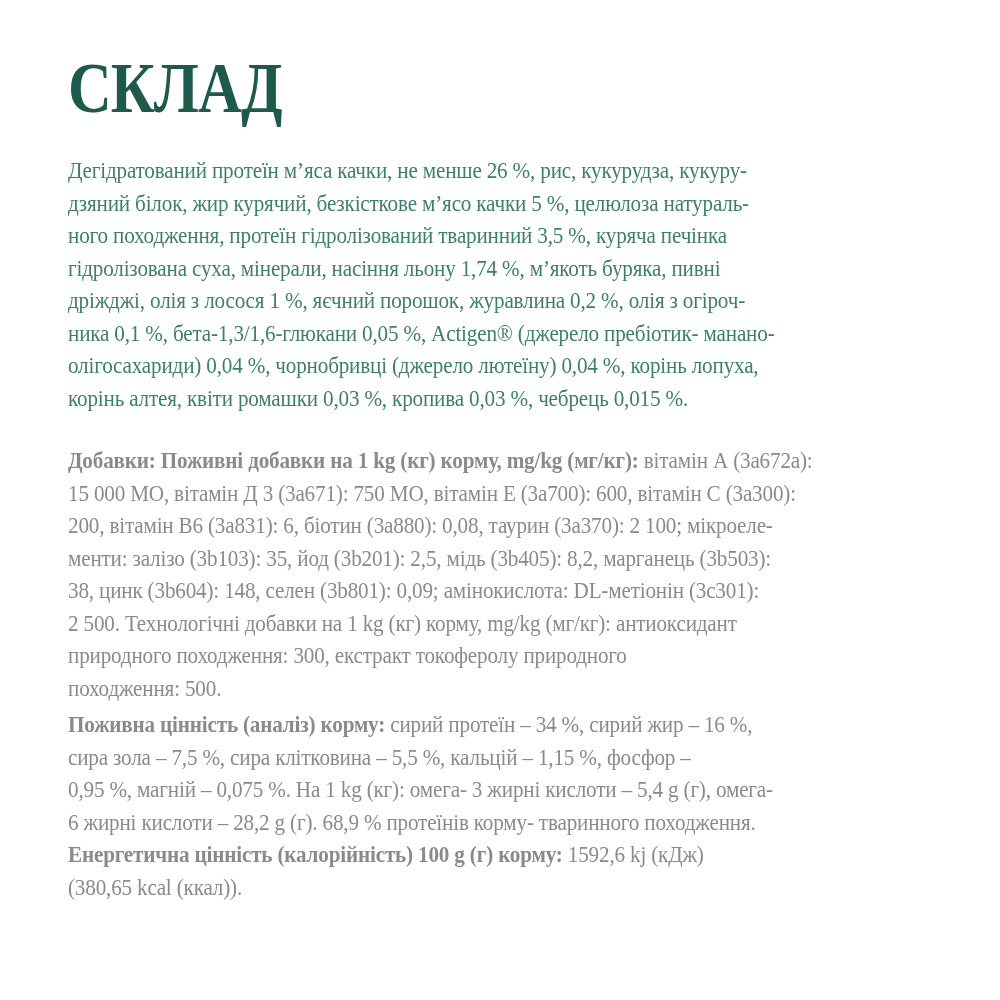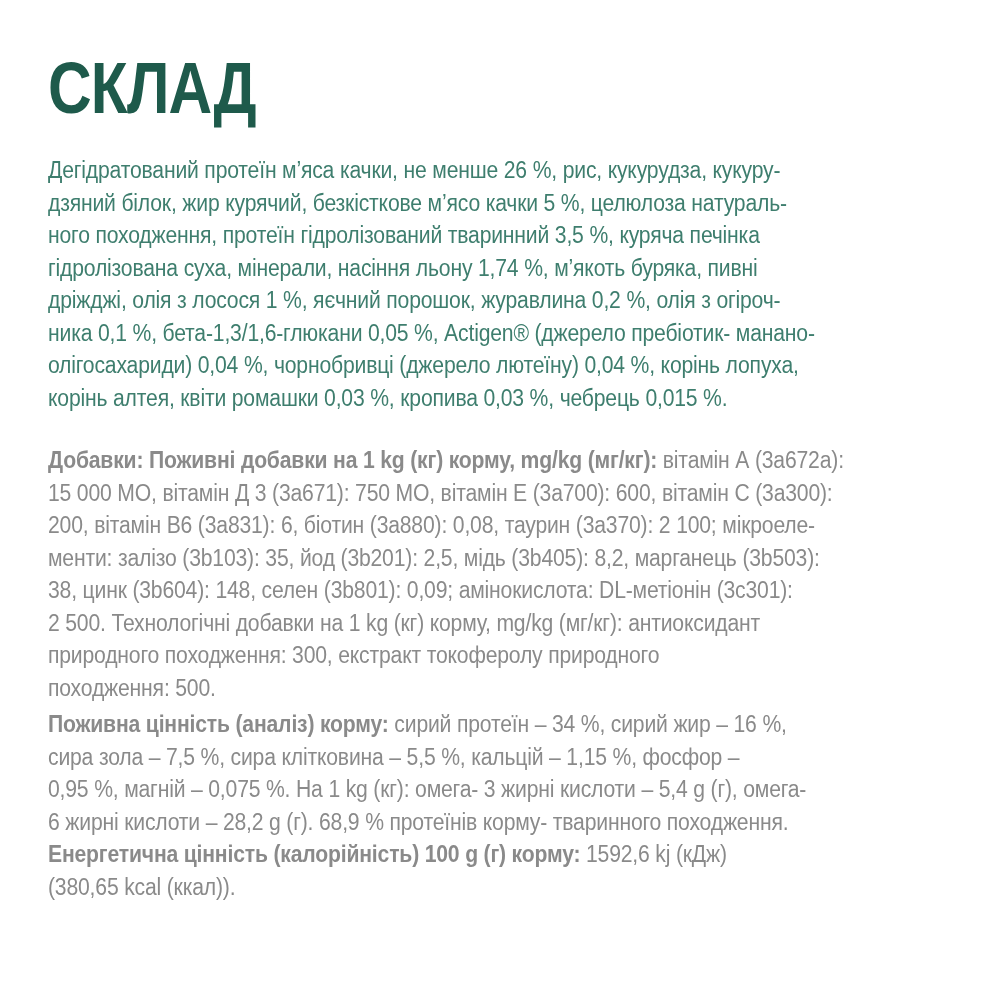--- a/index.html
+++ b/index.html
@@ -5,21 +5,22 @@
   html, body {
     margin: 0;
     padding: 0;
     width: 1000px;
     height: 1000px;
     background: var(--bg, #ffffff);
     font-family: "Liberation Sans", sans-serif;
     overflow: hidden;
   }
   .label {
-    padding: 56px 40px 0 48px;
+    padding: 56px 40px 0 68px;
+    font-family: Liberation Serif, serif;
   }
   .title {
     margin: 0 0 34px 0;
     font-size: 72px;
     font-weight: bold;
     line-height: 64px;
     letter-spacing: -1px;
     color: var(--title-color, #1e5a4b);
     transform: scaleX(0.84);
     transform-origin: left top;

